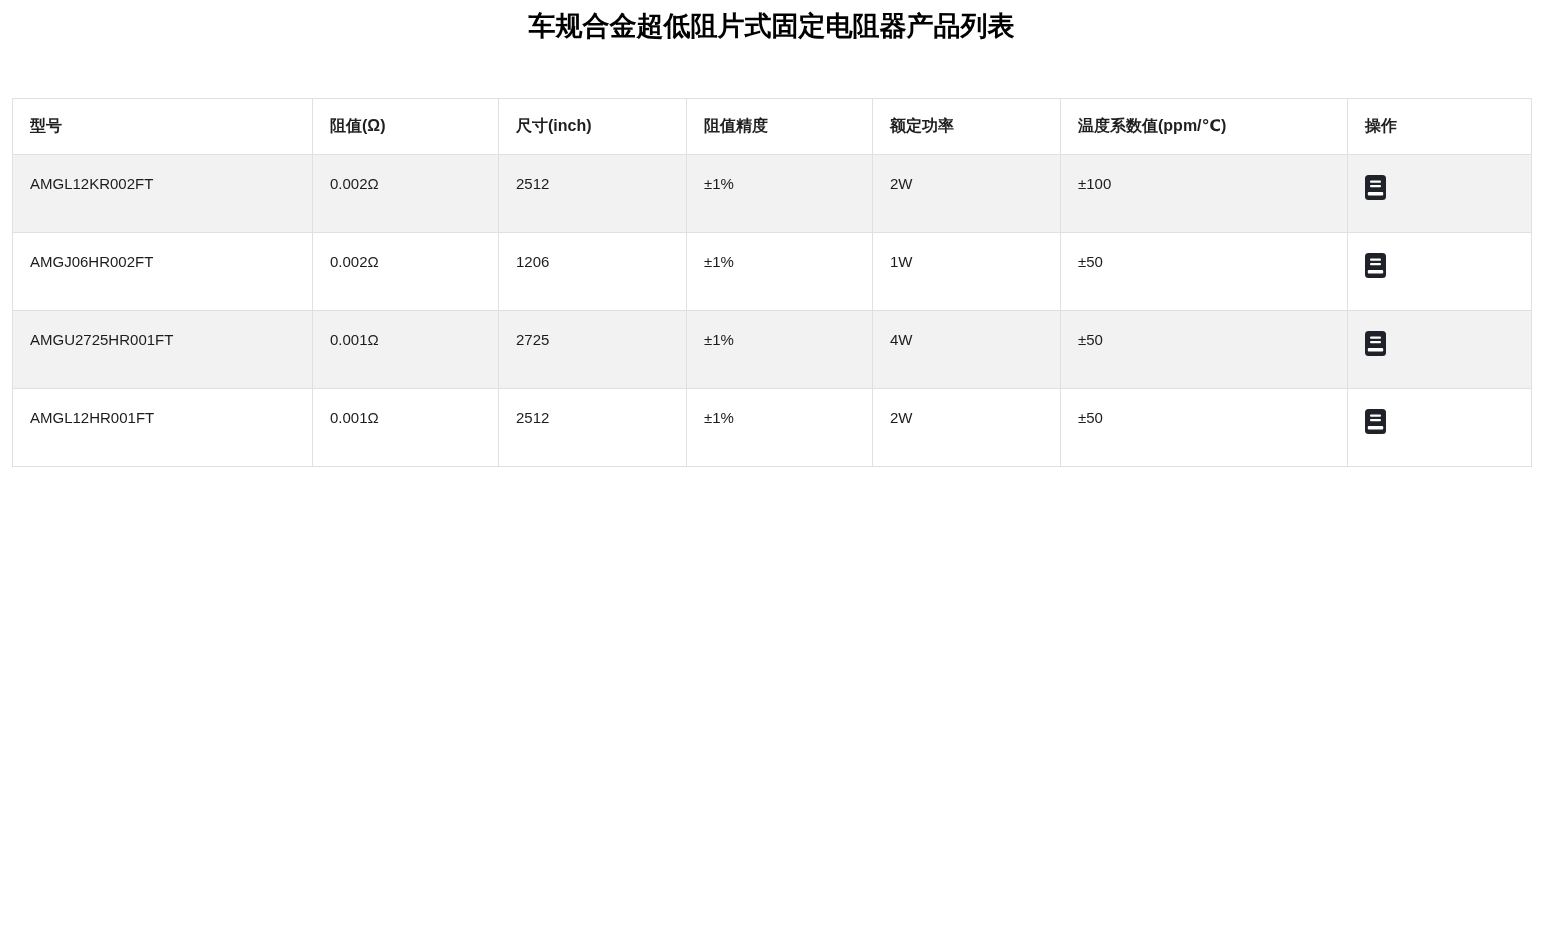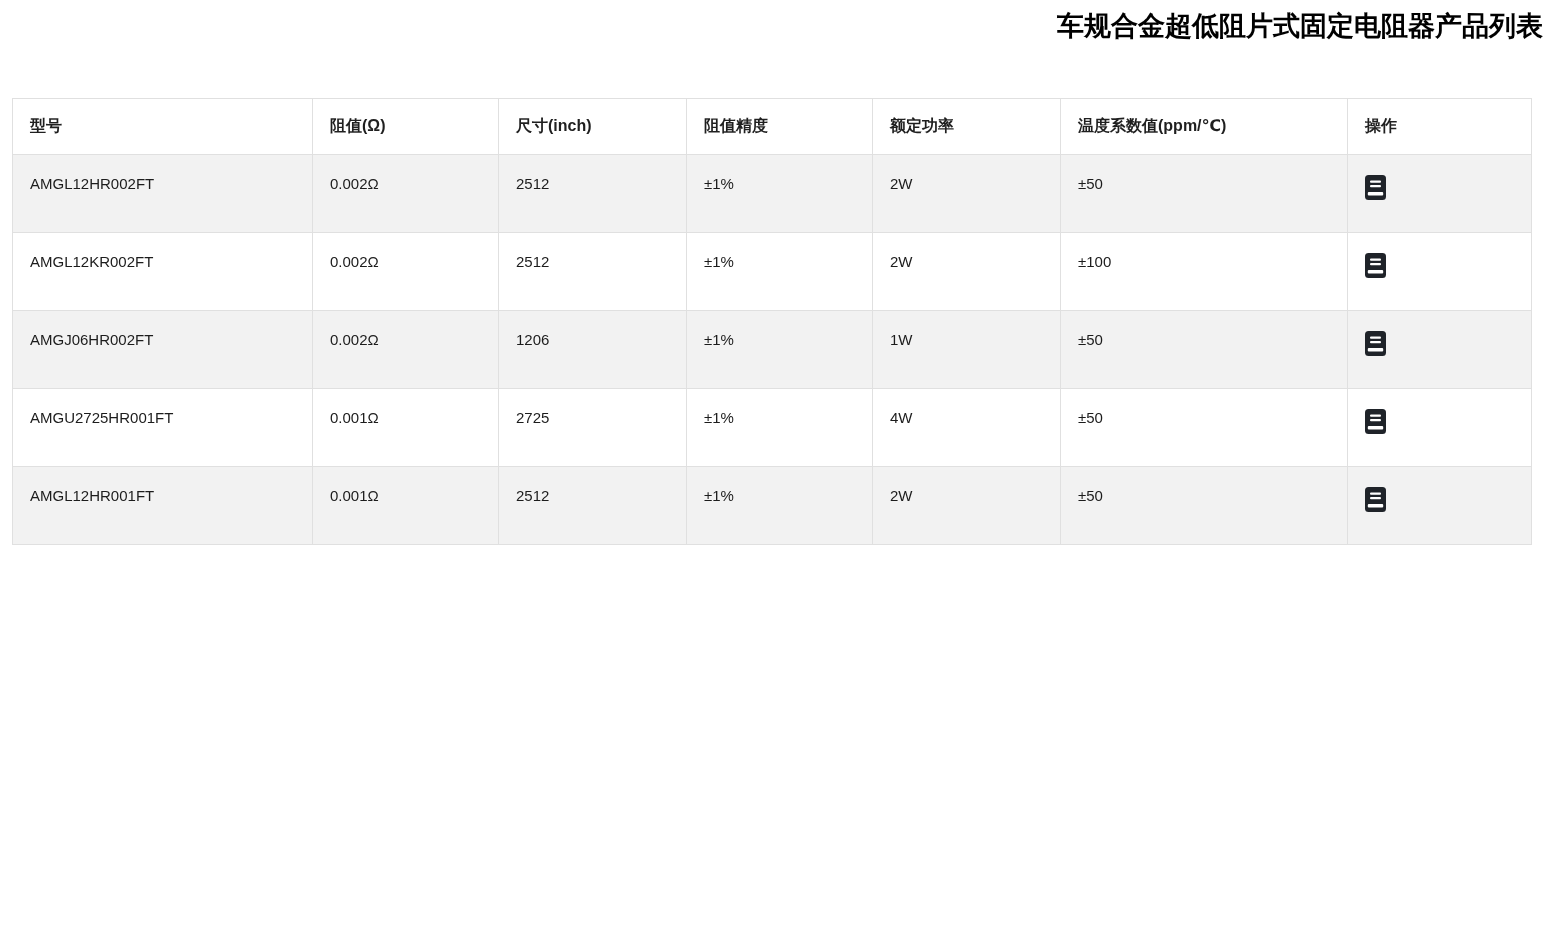--- a/index.html
+++ b/index.html
@@ -8,21 +8,21 @@
     padding: 0;
     background: #ffffff;
     width: 1543px;
     font-family: "Liberation Sans", "DejaVu Sans", sans-serif;
     color: #1c1c1c;
   }
   .page-title {
     margin: 6px 0 0 0;
     height: 40px;
     line-height: 40px;
-    text-align: right;
+    text-align: center;
     font-size: 27px;
     font-weight: 700;
     color: #000000;
   }
   .table-wrap {
     margin: 52px 12px 0 12px;
   }
   table.product-table {
     border-collapse: collapse;
     table-layout: fixed;
@@ -92,36 +92,20 @@
           <th>阻值(Ω)</th>
           <th>尺寸(inch)</th>
           <th>阻值精度</th>
           <th>额定功率</th>
           <th>温度系数值(ppm/℃)</th>
           <th>操作</th>
         </tr>
     </thead>
     <tbody>
         <tr>
-          <td>AMGL12HR002FT</td>
-          <td>0.002Ω</td>
-          <td>2512</td>
-          <td>±1%</td>
-          <td>2W</td>
-          <td>±50</td>
-          <td class="action-cell">
-            <button class="action-btn"><svg width="21" height="25" viewBox="0 0 21 25">
-                <rect x="0" y="0" width="21" height="25" rx="3.5" fill="#1f2329"></rect>
-                <rect x="5" y="5.5" width="11" height="2.2" rx="1" fill="#ffffff"></rect>
-                <rect x="5" y="10" width="11" height="2.2" rx="1" fill="#ffffff"></rect>
-                <rect x="2.8" y="17" width="15.4" height="3.5" rx="1" fill="#ffffff"></rect>
-              </svg></button>
-          </td>
-        </tr>
-        <tr>
           <td>AMGL12KR002FT</td>
           <td>0.002Ω</td>
           <td>2512</td>
           <td>±1%</td>
           <td>2W</td>
           <td>±100</td>
           <td class="action-cell">
             <button class="action-btn"><svg width="21" height="25" viewBox="0 0 21 25">
                 <rect x="0" y="0" width="21" height="25" rx="3.5" fill="#1f2329"></rect>
                 <rect x="5" y="5.5" width="11" height="2.2" rx="1" fill="#ffffff"></rect>

